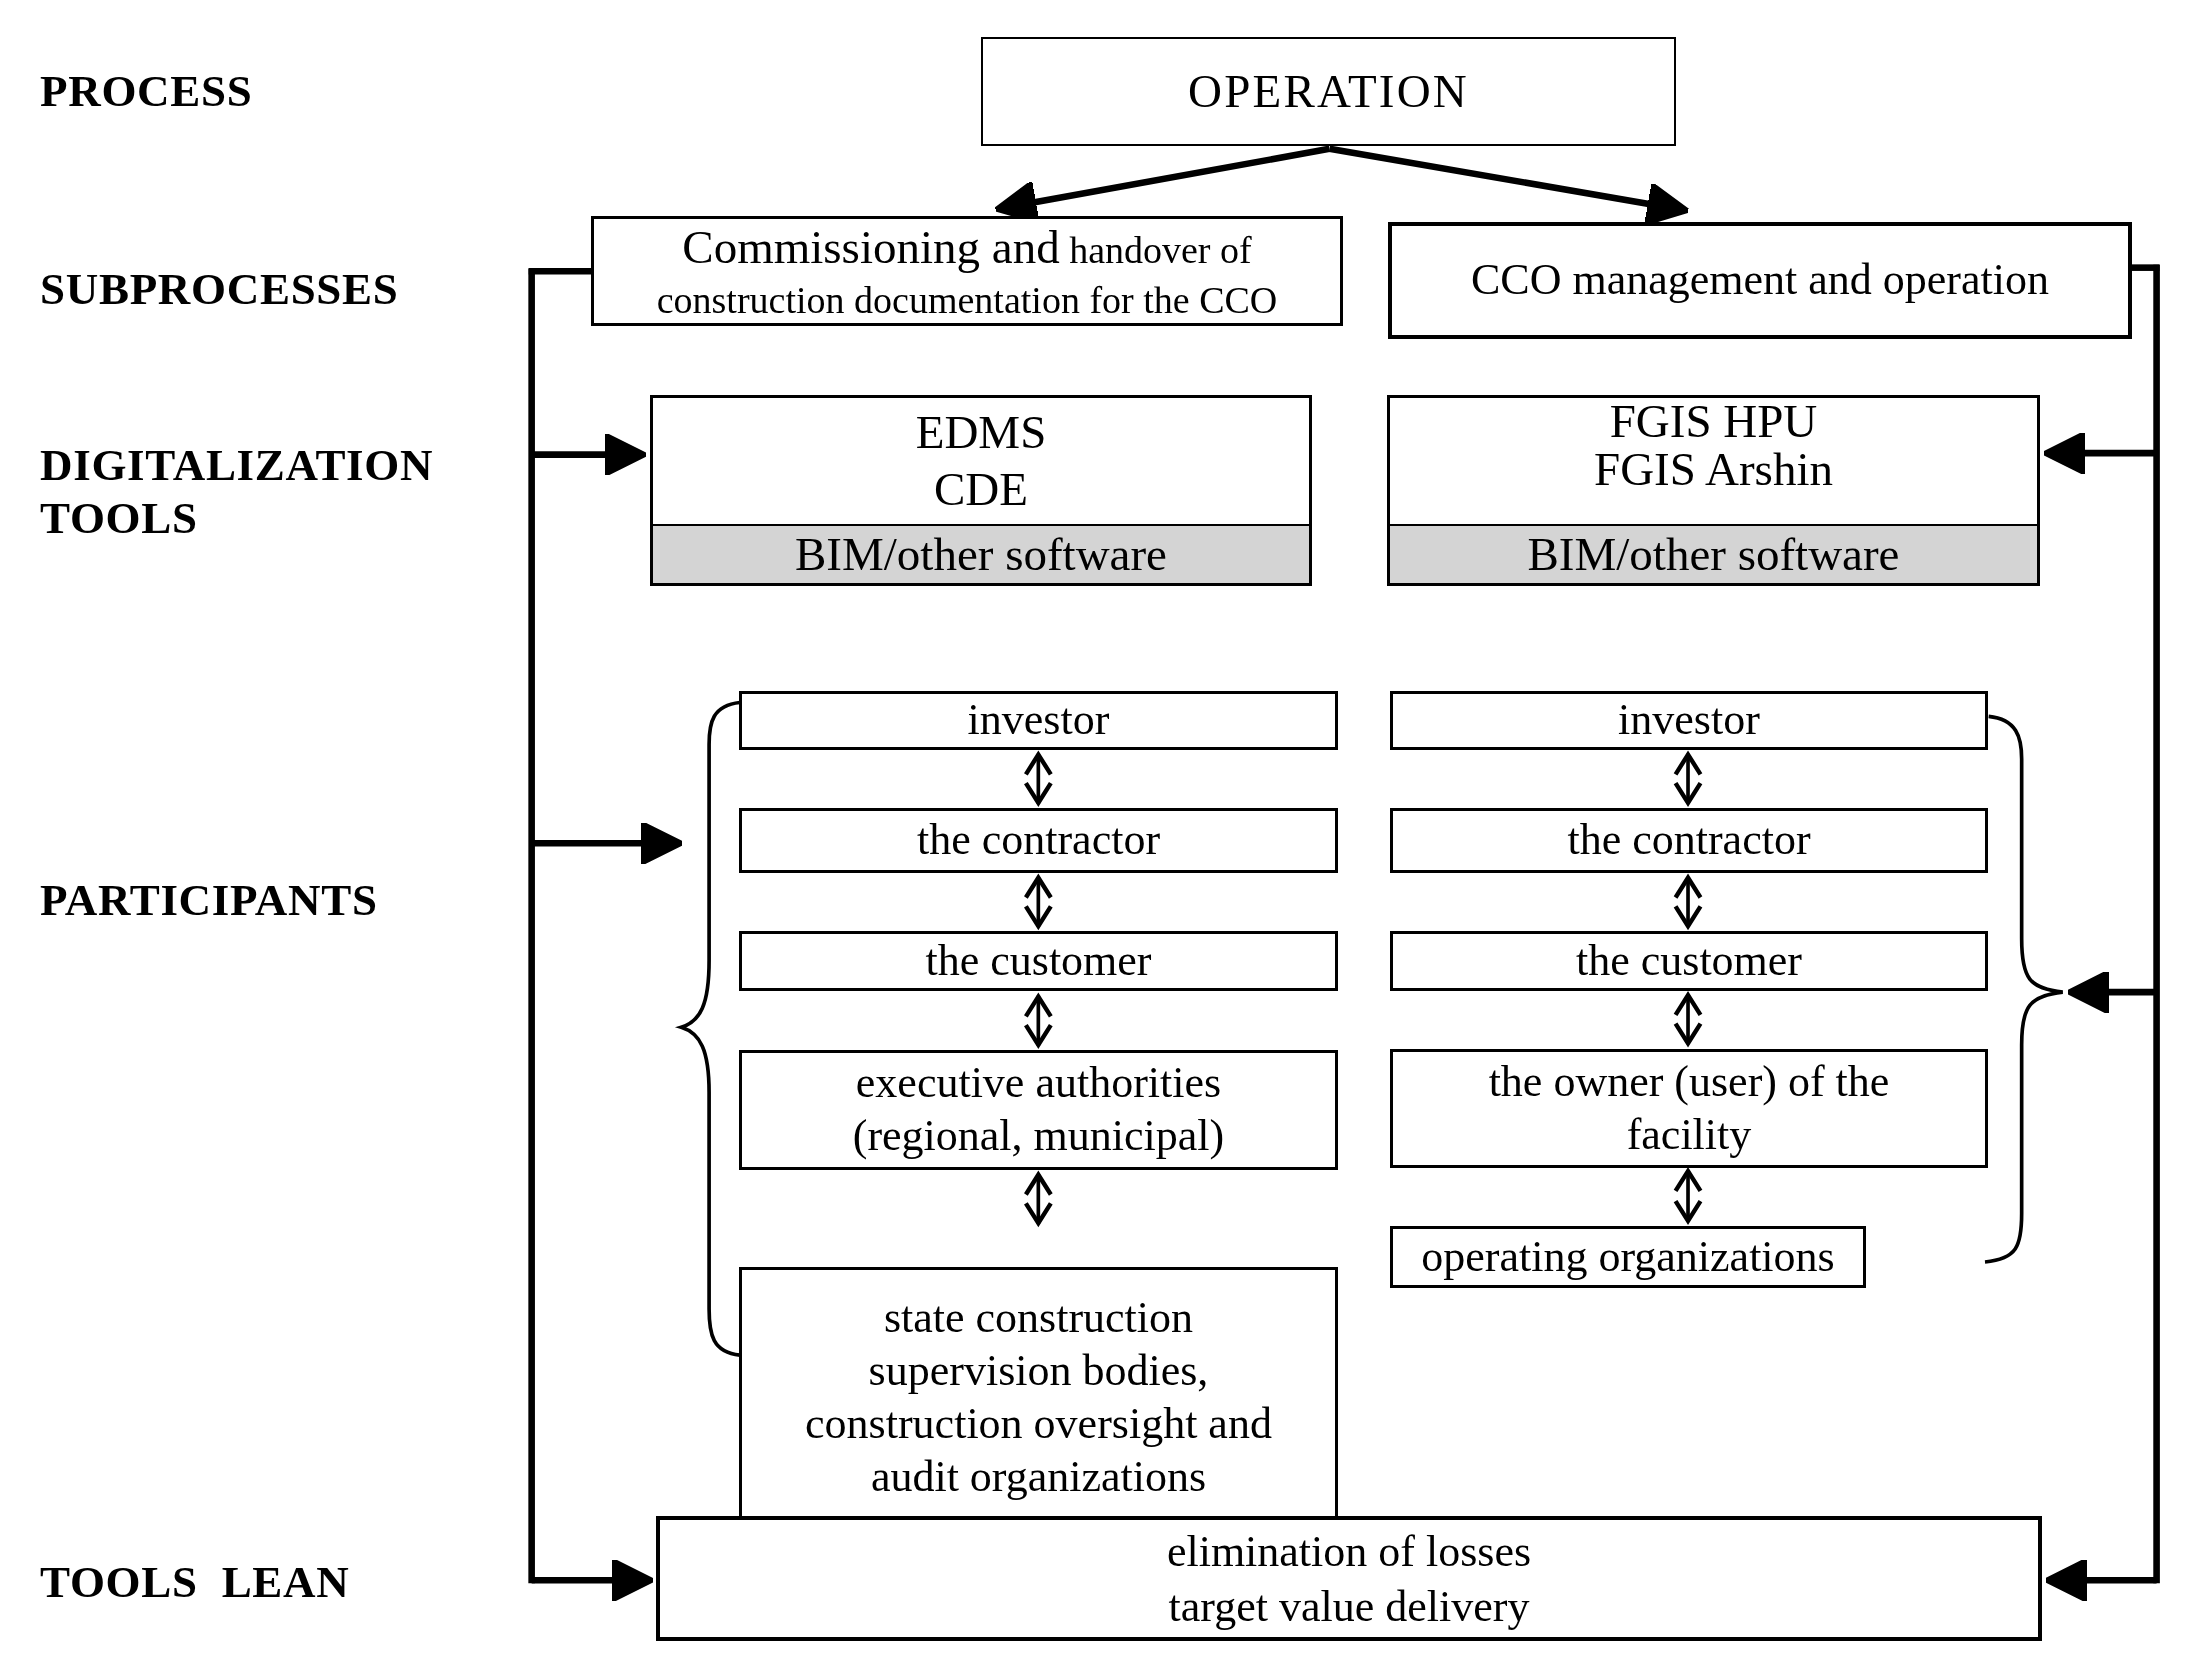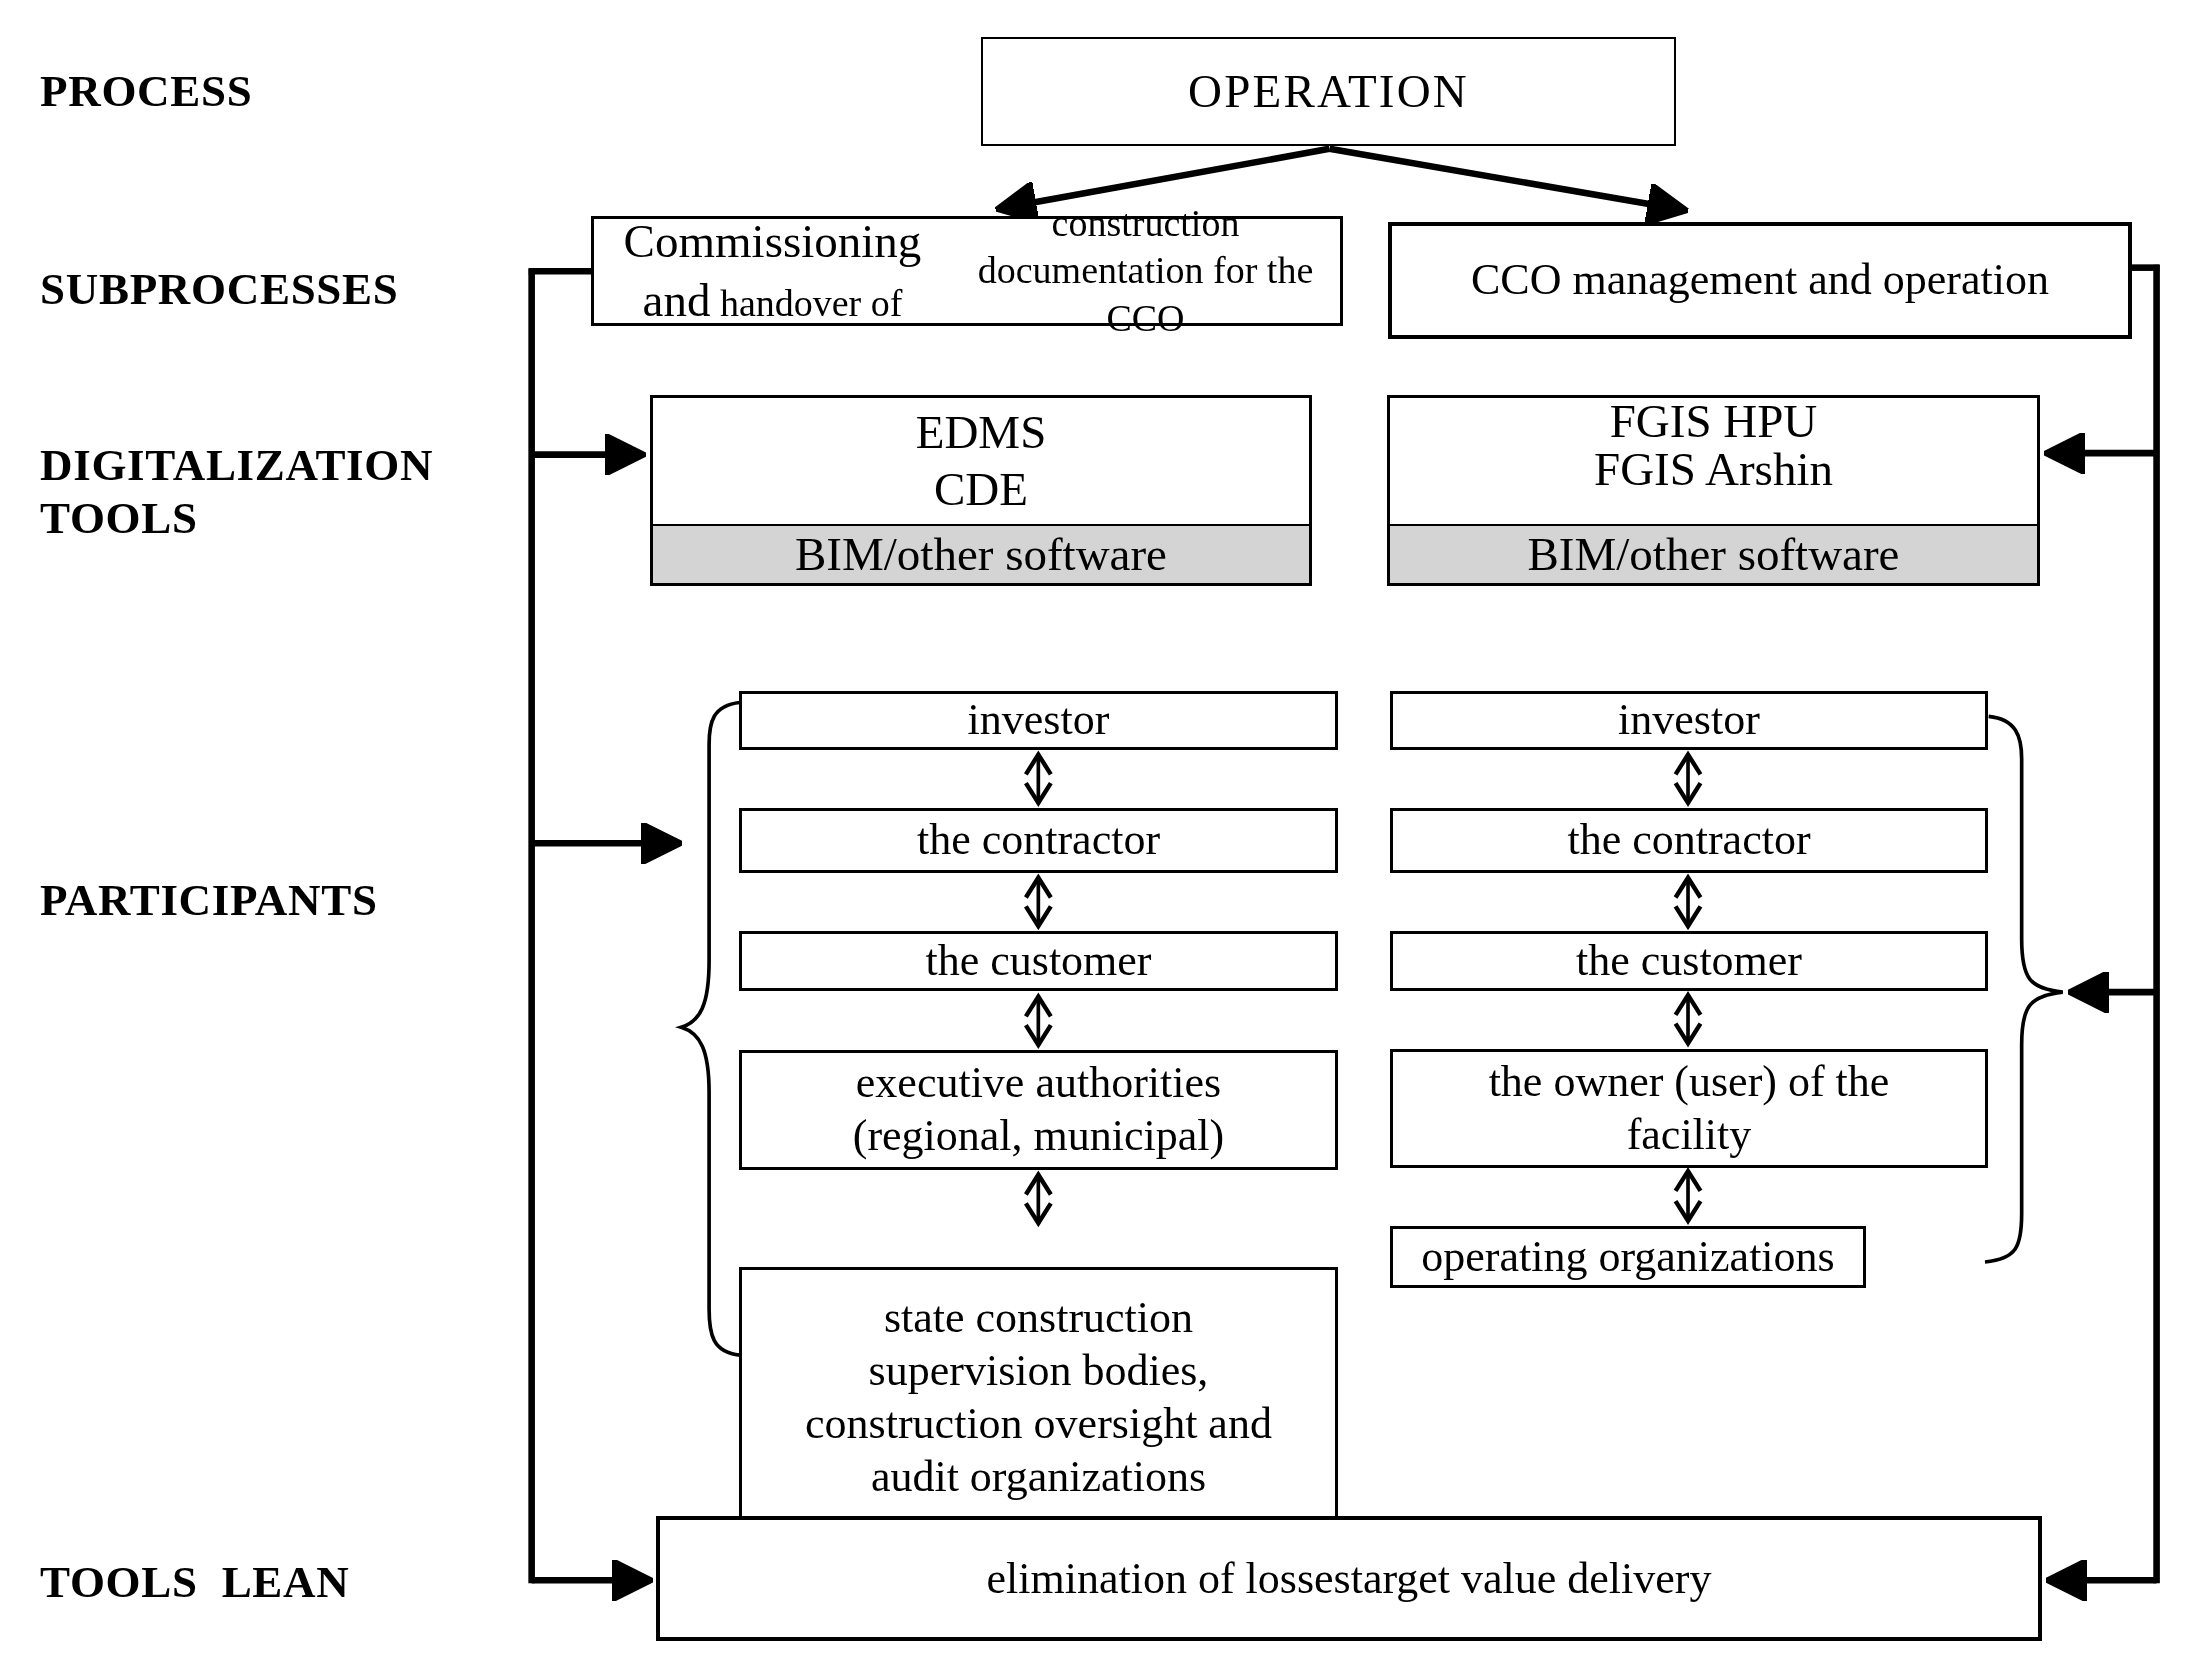--- a/index.html
+++ b/index.html
@@ -24,21 +24,21 @@
   }
   .tools-white{flex:1;display:flex;flex-direction:column;justify-content:space-evenly;align-items:center;}
   .tools-row{text-align:center;line-height:1;}
   .tools-gray{
     height:57px;border-top:2.9px solid var(--ink,#000);background:var(--gray,#d4d4d4);
     display:flex;align-items:center;justify-content:center;line-height:1;
   }
   .sub-lead{font-size:47px;}
   .sub-tail{font-size:38px;}
   .sub-line2{font-size:38px;}
-  .sub-wrap{display:flex;flex-direction:row;align-items:center;line-height:1.25;}
+  .sub-wrap{display:flex;flex-direction:column;align-items:center;line-height:1.25;}
   #connectors{position:absolute;left:0;top:0;width:2194px;height:1677px;}
   #connectors path, #connectors line, #connectors polyline{stroke:var(--ink,#000);}
 </style>
 </head>
 <body>
 
 <div id="canvas" style="--ink: #000000; --gray: #d4d4d4; --bg: #ffffff;">
 
   <svg id="connectors" viewBox="0 0 2992 2287" xmlns="http://www.w3.org/2000/svg">
     <defs>

